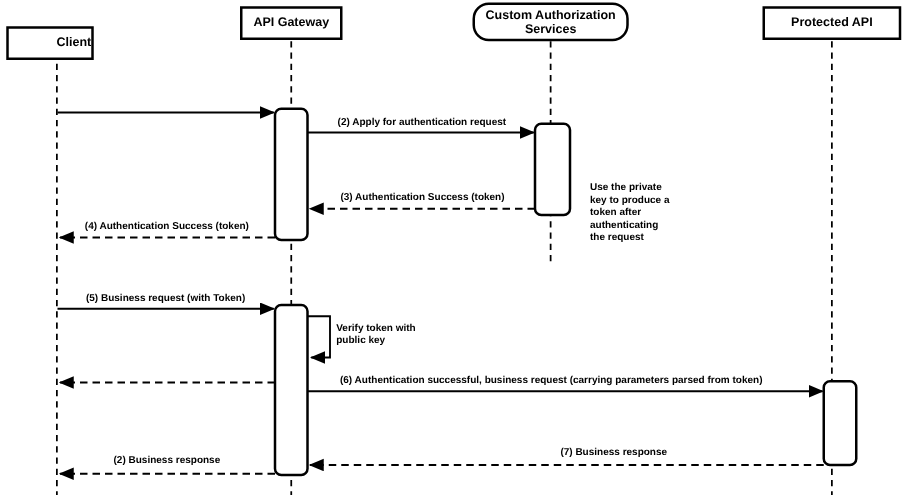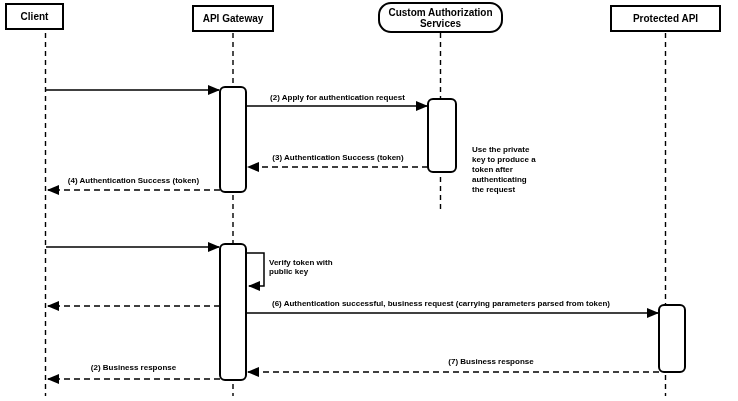--- a/index.html
+++ b/index.html
@@ -47,36 +47,37 @@
     <line class="msg dashed" x1="428" y1="167" x2="248" y2="167" marker-end="url(#arrow)"></line>
     <line class="msg dashed" x1="220" y1="190" x2="48" y2="190" marker-end="url(#arrow)"></line>
     <line class="msg" x1="46" y1="247" x2="219" y2="247" marker-end="url(#arrow)"></line>
     <path class="msg" d="M246,253 L264,253 L264,286 L249,286" marker-end="url(#arrow)"></path>
     <line class="msg dashed" x1="220" y1="306" x2="48" y2="306" marker-end="url(#arrow)"></line>
     <line class="msg" x1="246" y1="313" x2="658" y2="313" marker-end="url(#arrow)"></line>
     <line class="msg dashed" x1="659" y1="372" x2="248" y2="372" marker-end="url(#arrow)"></line>
     <line class="msg dashed" x1="220" y1="379" x2="48" y2="379" marker-end="url(#arrow)"></line>
   </svg>
 
-  <div class="actor" style="left:5px; top:3px; width:59px; height:27px;">
+  <div class="actor" style="left:5px; top:21px; width:70px; height:27px;justify-content:flex-end;">
     <span>Client</span>
   </div>
   <div class="actor" style="left:192px; top:5px; width:82px; height:27px;">
     <span>API Gateway</span>
   </div>
   <div class="actor" style="left:378px; top:2px; width:125px; height:31px; padding:1px 2px;border-radius:13px;">
     <span>Custom Authorization Services</span>
   </div>
   <div class="actor" style="left:610px; top:5px; width:111px; height:27px;">
     <span>Protected API</span>
   </div>
 
   <div class="msg-label" style="left:247px; top:93px; width:181px;">(2) Apply for authentication request</div>
   <div class="msg-label" style="left:248px; top:153px; width:180px;">(3) Authentication Success (token)</div>
   <div class="msg-label" style="left:47px; top:176px; width:173px;">(4) Authentication Success (token)</div>
+  <div class="msg-label" style="left:46px; top:234px; width:173px;">(5) Business request (with Token)</div>
   <div class="msg-label wrap" style="left:269px; top:258px; width:64px;">Verify token with public key</div>
   <div class="msg-label" style="left:236px; top:299px; width:410px;">(6) Authentication successful, business request (carrying parameters parsed from token)</div>
   <div class="msg-label" style="left:248px; top:357px; width:486px;">(7) Business response</div>
   <div class="msg-label" style="left:47px; top:363px; width:173px;">(2) Business response</div>
 
   <div class="note-text" style="left:472px; top:109px; width:68px;margin-top:36px;">Use the private key to produce a token after authenticating the request</div>
 
 </div>
 
 </body></html>

